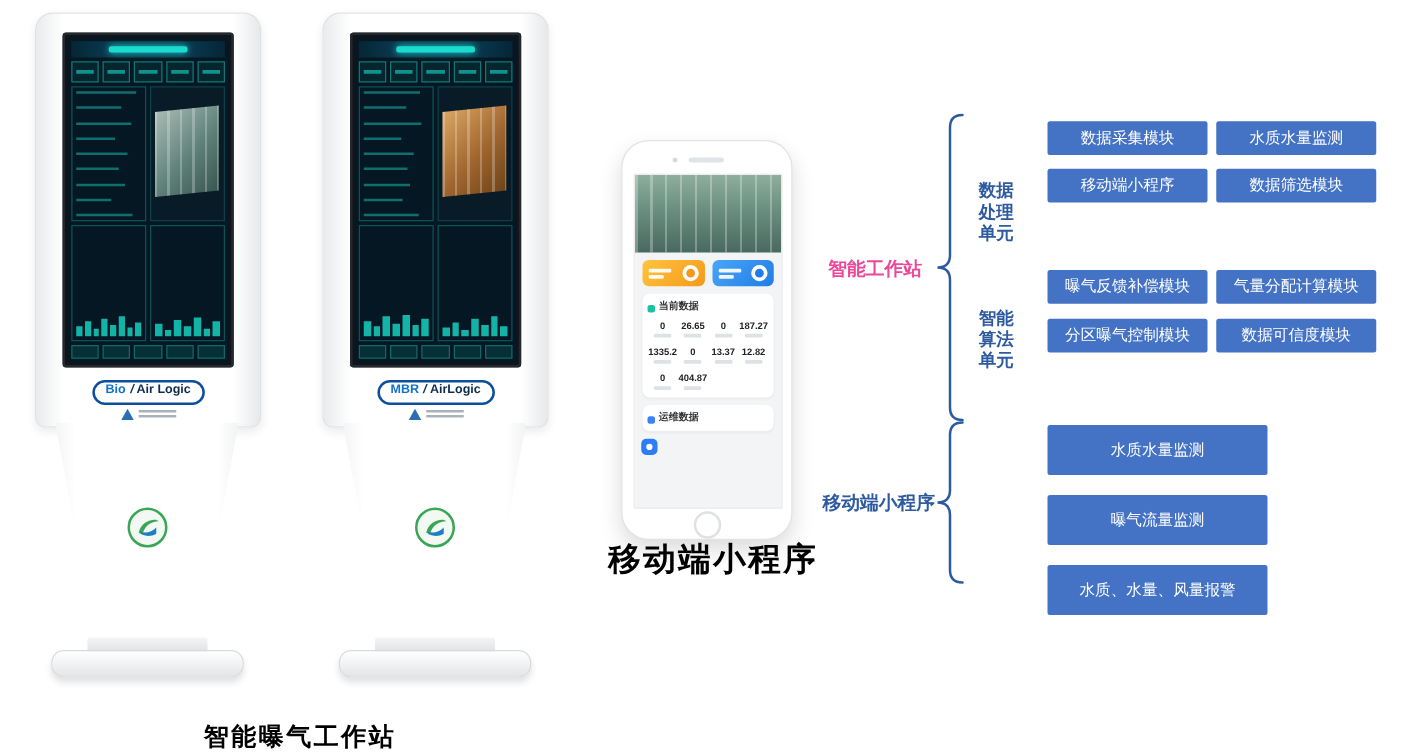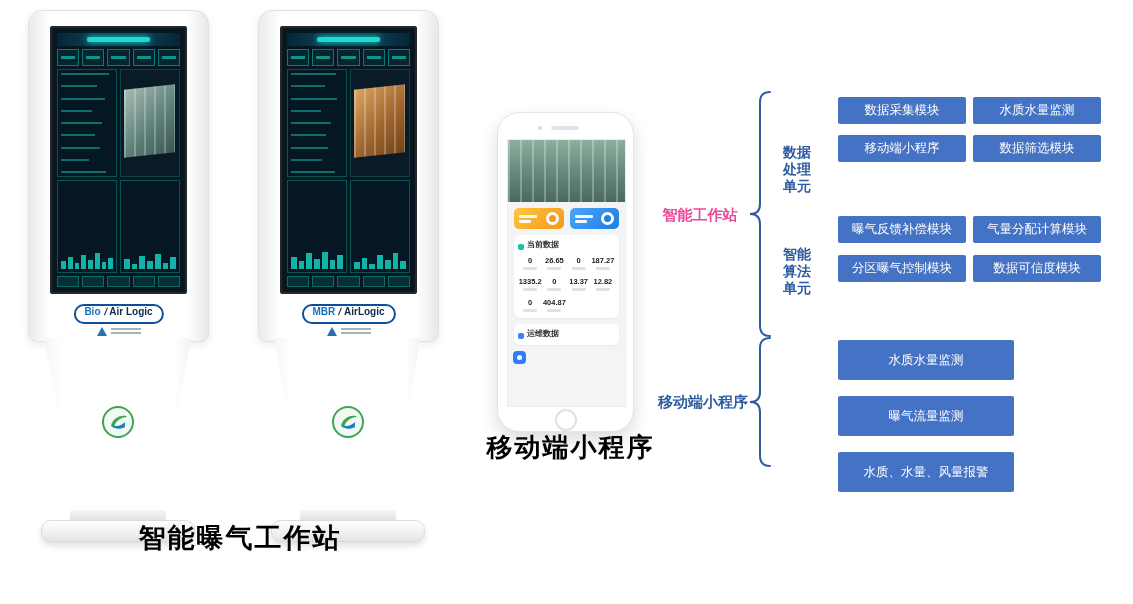--- a/index.html
+++ b/index.html
@@ -50,21 +50,21 @@
           clip-path:polygon(9% 0,91% 0,73% 100%,27% 100%);}
   .eco{position:absolute;left:50%;transform:translateX(-50%);top:66px;}
   .base1{position:absolute;left:50%;transform:translateX(-50%);top:500px;width:96px;height:12px;
          background:linear-gradient(#f4f5f6,#dfe1e3);border-radius:2px;}
   .base2{position:absolute;left:50%;transform:translateX(-50%);top:510px;width:152px;height:20px;
          background:linear-gradient(#ffffff,#e3e5e7);border:1px solid #d8dbde;border-radius:10px;
          box-shadow:0 4px 6px rgba(0,0,0,.12);}
 
   .caption{position:absolute;font-family:"Liberation Serif",serif;font-weight:bold;color:#000;
            text-align:center;letter-spacing:2px;}
-  #caption-kiosk{left:95px;top:520px;width:290px;font-size:27px;}
+  #caption-kiosk{left:95px;top:576px;width:290px;font-size:20px;}
   #caption-phone{left:468px;top:430px;width:205px;font-size:26px;}
 
   
   .phone{position:absolute;left:497px;top:112px;width:135px;height:318px;background:#fff;
          border:1px solid #e3e3e3;border-radius:22px;box-shadow:0 8px 18px rgba(0,0,0,.14);}
   .cam-dot{position:absolute;left:40px;top:13px;width:4px;height:4px;border-radius:50%;background:#d6dade;}
   .speaker{position:absolute;left:53px;top:13px;width:28px;height:4px;border-radius:2px;background:#e0e4e8;}
   .phone-screen{position:absolute;left:9px;top:26px;width:117px;height:266px;background:#f2f4f6;
                 overflow:hidden;border:1px solid #ececec;}
   .photo{height:62px;background:linear-gradient(180deg,#8fae9d 0%,#6d9284 40%,#49695e 100%);position:relative;}

